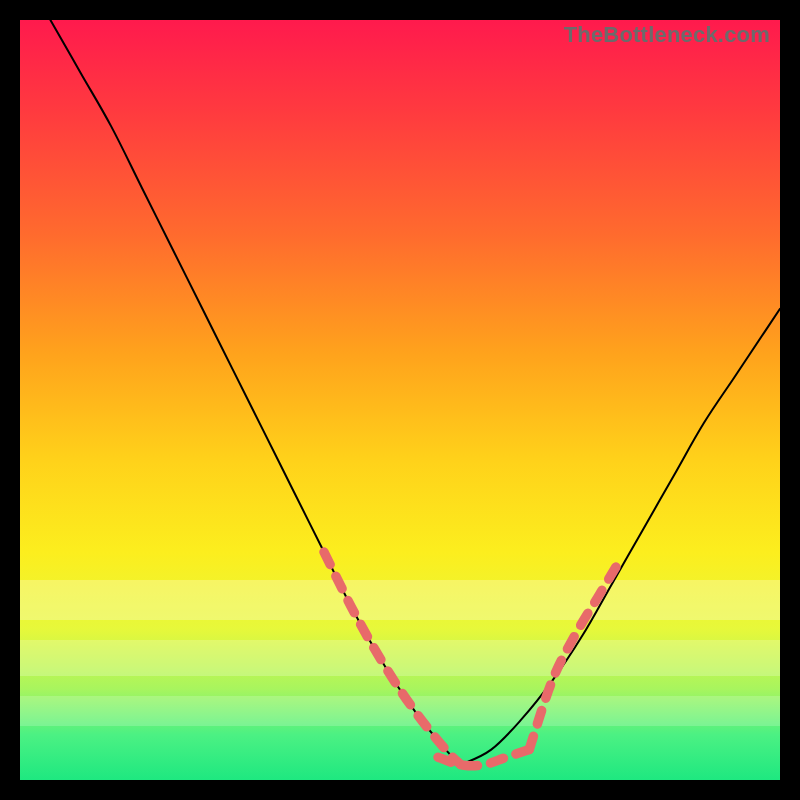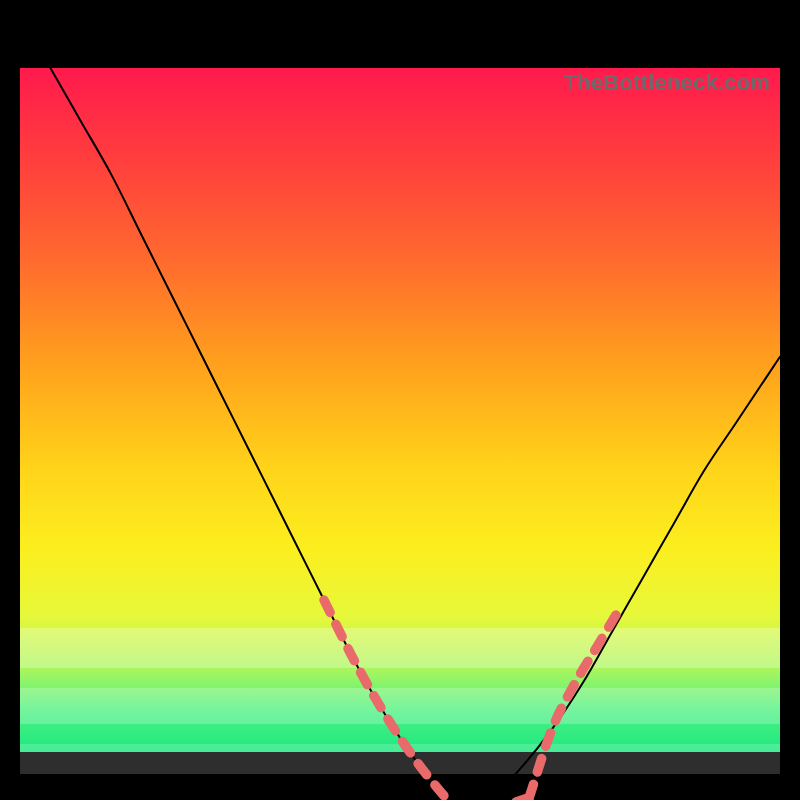--- a/index.html
+++ b/index.html
@@ -8,33 +8,32 @@
     position: relative;
     width: 800px;
     height: 800px;
     background: #000;
   }
   .plot-area {
     position: absolute;
     left: 20px;
     top: 20px;
     width: 760px;
-    height: 684px;
+    height: 760px;
     background: linear-gradient(to bottom,
       #ff1a4d 0%,
       #ff3a3f 12%,
       #ff6a2e 28%,
       #ffa31c 44%,
       #ffd21a 58%,
       #fcee1e 70%,
       #e7f83a 80%,
       #a8f55e 88%,
       #4cf183 94%,
       #1ee880 100%);
-    margin-top: 48px;
   }
   .pale-band {
     position: absolute;
     left: 0; right: 0;
     background: rgba(255,255,255,0.28);
   }
   .watermark {
     position: absolute;
     top: 2px;
     right: 10px;

